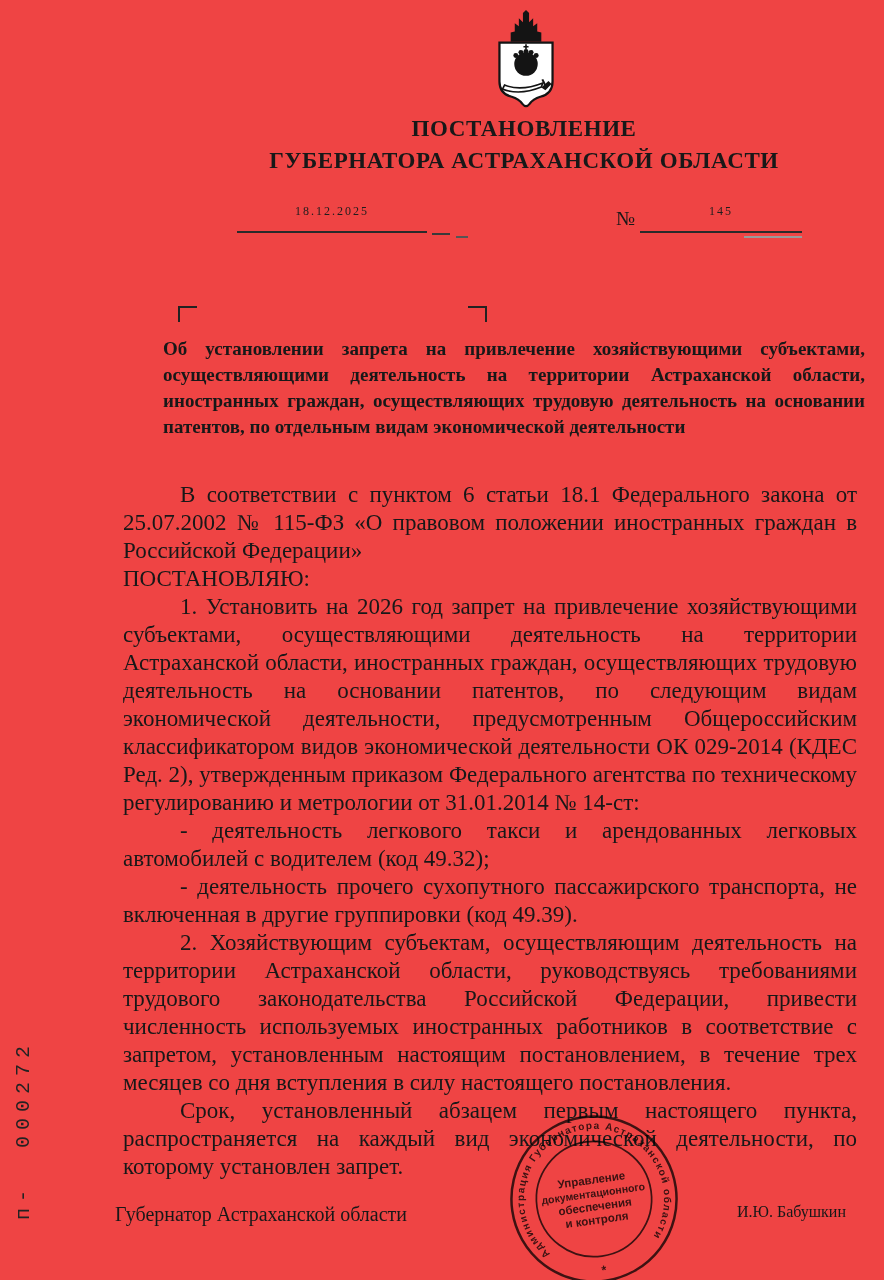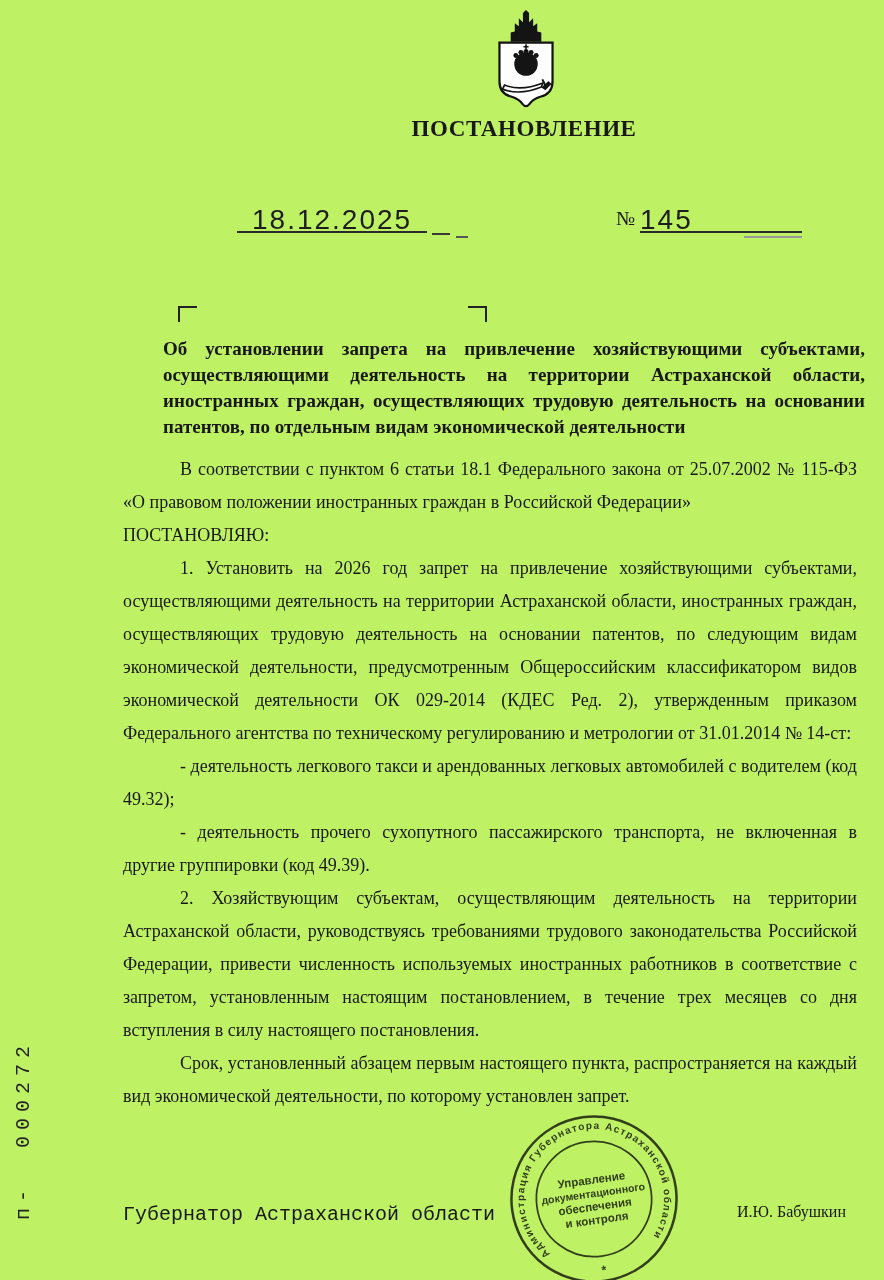--- a/index.html
+++ b/index.html
@@ -1,56 +1,56 @@
 <!DOCTYPE html>
 <html lang="ru"><head>
 <meta charset="utf-8">
 <style>
   html,body{margin:0;padding:0;background:#e8e8e8;}
   .page{
     position:relative;width:884px;height:1280px;margin:0 auto;
-    background:#bef264;overflow:hidden;
+    background:#ef4444;overflow:hidden;
     font-family:"Liberation Serif",serif;color:#181818;
   }
   
   .coat{position:absolute;left:488px;top:10px;width:76px;height:98px;}
   .title-line{
     position:absolute;left:164px;right:0;text-align:center;
     font-weight:bold;font-size:23px;letter-spacing:.6px;white-space:nowrap;
   }
   .t1{top:116px;}
   .t2{top:148px;}
   
-  .typed{font-family:Liberation Sans, sans-serif;font-size:28px;letter-spacing:2px;color:#1d1d1d;}
+  .typed{font-family:Liberation Serif, serif;font-size:12px;letter-spacing:2px;color:#1d1d1d;}
   .date-value{position:absolute;left:252px;top:204px;width:160px;text-align:center;}
   .date-underline{position:absolute;left:237px;top:231px;width:190px;height:2px;background:#2a2a2a;}
   .date-dash1{position:absolute;left:432px;top:233px;width:18px;height:2px;background:#3a3a3a;}
   .date-dash2{position:absolute;left:456px;top:236px;width:12px;height:2px;background:#555;}
   .number-sign{position:absolute;left:616px;top:207px;font-size:20px;}
   .number-underline{position:absolute;left:640px;top:231px;width:162px;height:2px;background:#2a2a2a;}
-  .number-value{position:absolute;left:640px;top:204px;width:162px;}
+  .number-value{position:absolute;left:640px;top:204px;width:162px;text-align:center;}
   .number-dash{position:absolute;left:744px;top:236px;width:58px;height:2px;background:#9a9a9a;}
   
   .mark{position:absolute;top:306px;width:17px;height:14px;border-top:2px solid #222;}
   .mark-left{left:178px;border-left:2px solid #222;}
   .mark-right{left:468px;border-right:2px solid #222;}
   
   .subject{
     position:absolute;left:163px;top:320px;width:702px;
     font-weight:bold;font-size:19px;line-height:26px;text-align:justify;margin-top:16px;
   }
   
   .body-text{
-    position:absolute;left:123px;top:453px;width:734px;
-    font-size:18px;line-height:33px;text-align:justify;
+    position:absolute;left:123px;top:481px;width:734px;
+    font-size:23px;line-height:28px;text-align:justify;
   }
   .body-text p{margin:0;text-indent:57px;}
   .body-text p.no-indent{text-indent:0;}
   
-  .sig-position{position:absolute;left:123px;top:1203px;font-size:20px;font-family:Liberation Mono, monospace;}
+  .sig-position{position:absolute;left:115px;top:1203px;font-size:20px;}
   .sig-name{position:absolute;right:38px;top:1203px;font-size:16px;}
   
   .stamp{
     position:absolute;left:498px;top:1103px;width:192px;height:192px;
     mix-blend-mode:multiply;opacity:.9;
   }
   .stamp text{fill:#2d2d2d;font-family:"Liberation Sans",sans-serif;font-weight:bold;}
   
   .reg-vertical{
     position:absolute;left:-86px;top:1118px;width:220px;height:24px;
@@ -77,20 +77,21 @@
     <circle cx="41" cy="41.5" r="2.4" fill="#141414"></circle>
     <circle cx="46" cy="44.5" r="2.4" fill="#141414"></circle>
     <circle cx="36" cy="53" r="11.5" fill="#141414"></circle>
 
     <path d="M13,77.5 Q30,84 51,75.5 L52.5,71.5 Q31,80 15,73.5 Z" fill="#ffffff" stroke="#141414" stroke-width="1.6"></path>
     <path d="M51,76 L58,69.5 L61,72.5 L55,78.5 Z" fill="#141414"></path>
     <path d="M52,68 l4,8" stroke="#141414" stroke-width="2"></path>
   </svg>
 
   <div class="title-line t1">ПОСТАНОВЛЕНИЕ</div>
+  <div class="title-line t2">ГУБЕРНАТОРА АСТРАХАНСКОЙ ОБЛАСТИ</div>
 
   <div class="date-value typed">18.12.2025</div>
   <div class="date-underline"></div>
   <div class="date-dash1"></div>
   <div class="date-dash2"></div>
 
   <div class="number-sign">№</div>
   <div class="number-value typed">145</div>
   <div class="number-underline"></div>
   <div class="number-dash"></div>

